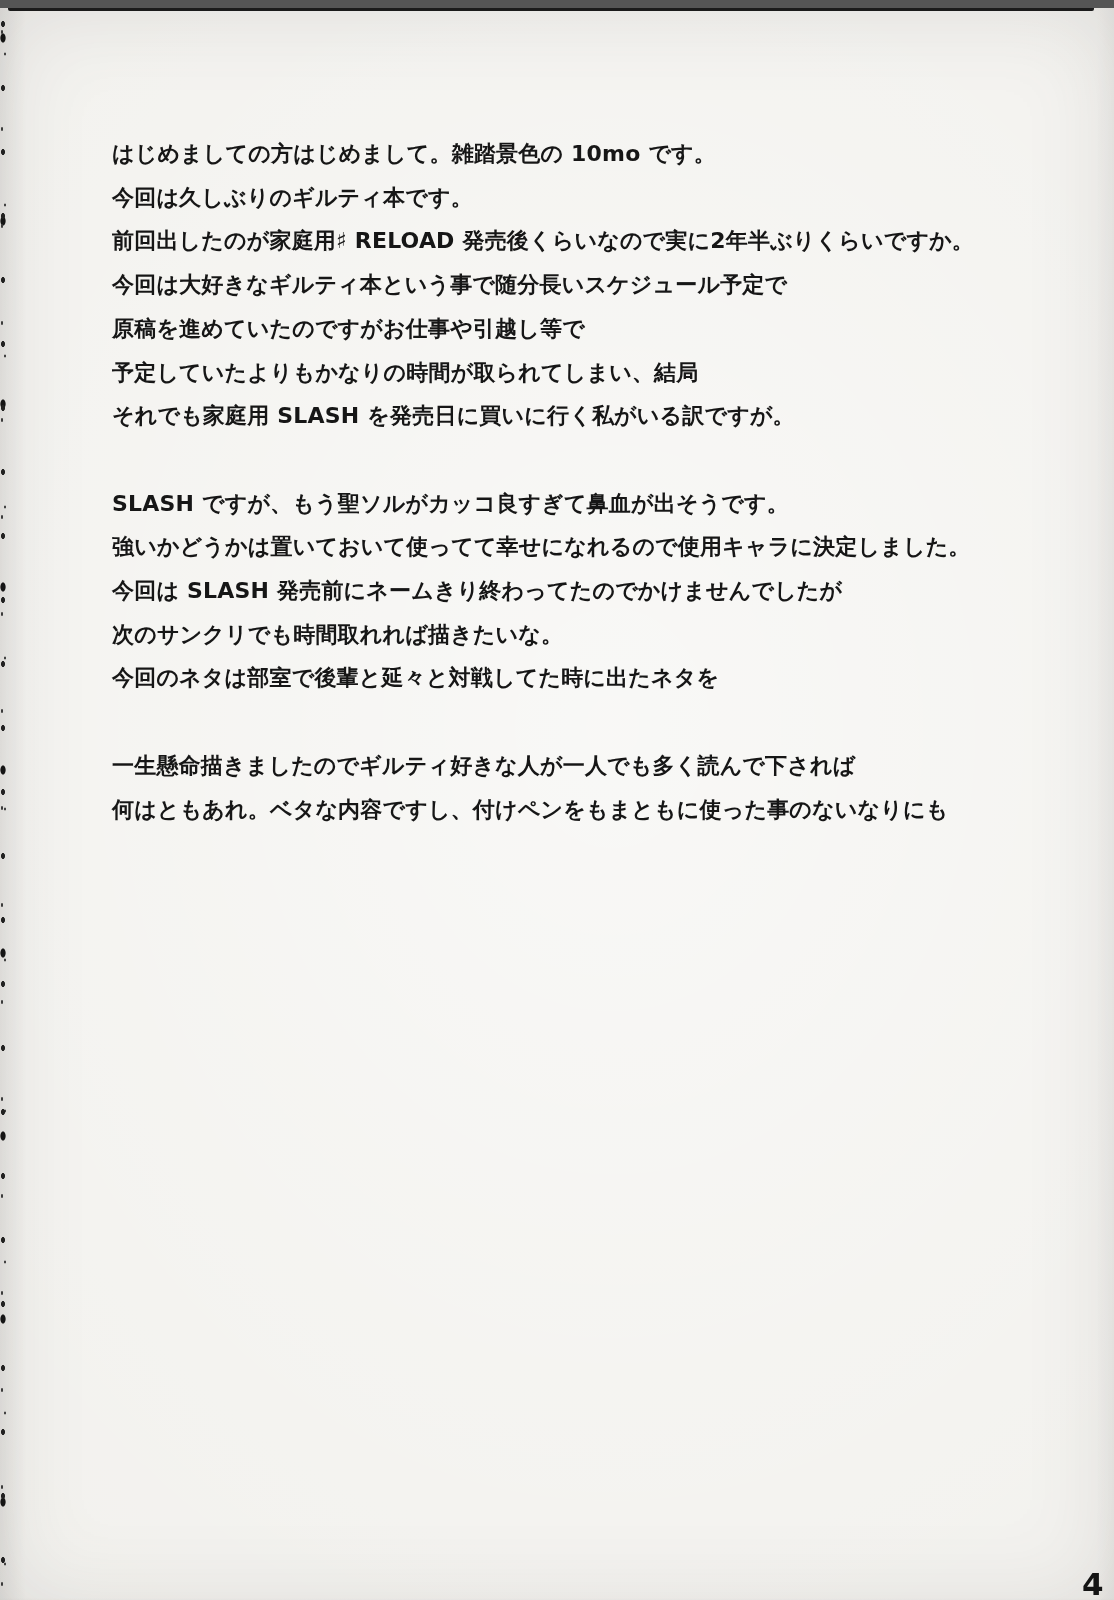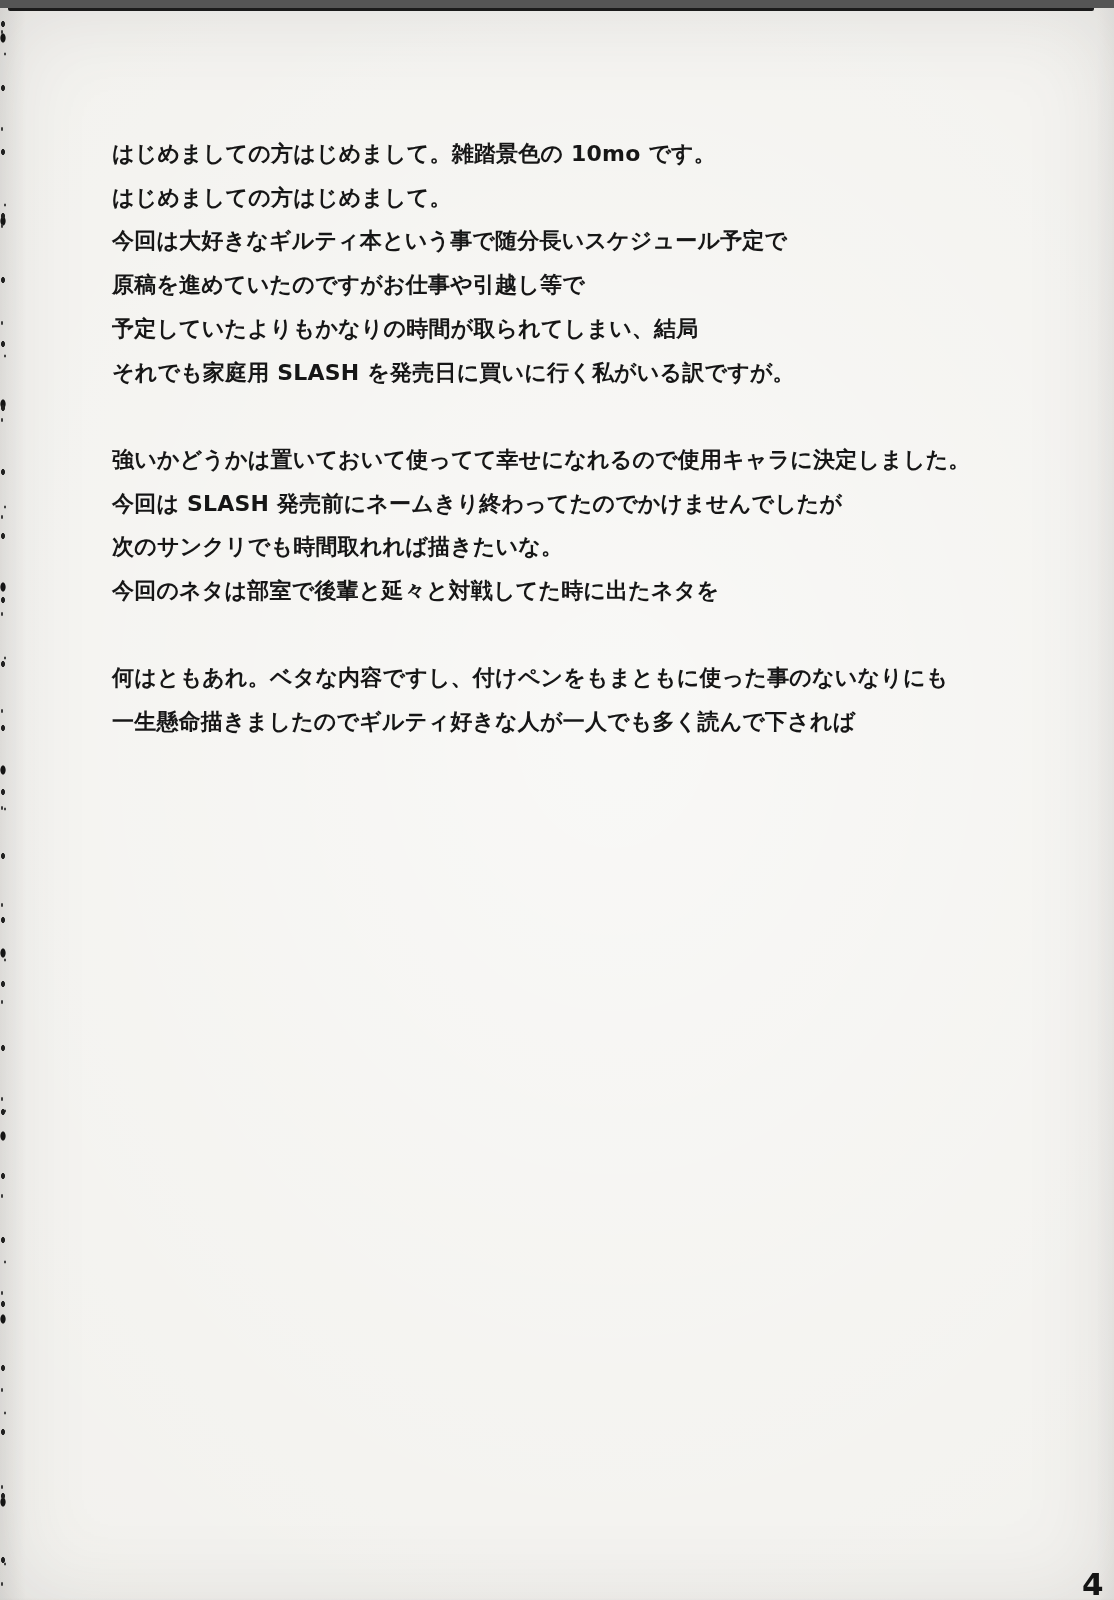--- a/index.html
+++ b/index.html
@@ -80,35 +80,37 @@
 
 <div class="page">
 
   <div class="top-line"></div>
   <div class="left-edge-marks"></div>
 
   <div class="text-block">
     <p>
       </p>
       <div>はじめましての方はじめまして。雑踏景色の 10mo です。</div>
-      <div>はじめましての方はじめまして。</div>
+      <div>今回は久しぶりのギルティ本です。</div>
+      <div>前回出したのが家庭用♯ RELOAD 発売後くらいなので実に2年半ぶりくらいですか。</div>
       <div>今回は大好きなギルティ本という事で随分長いスケジュール予定で</div>
       <div>原稿を進めていたのですがお仕事や引越し等で</div>
       <div>予定していたよりもかなりの時間が取られてしまい、結局</div>
       <div>それでも家庭用 SLASH を発売日に買いに行く私がいる訳ですが。</div>
     <p></p>
     <p>
       </p>
+      <div>SLASH ですが、もう聖ソルがカッコ良すぎて鼻血が出そうです。</div>
       <div>強いかどうかは置いておいて使ってて幸せになれるので使用キャラに決定しました。</div>
       <div>今回は SLASH 発売前にネームきり終わってたのでかけませんでしたが</div>
       <div>次のサンクリでも時間取れれば描きたいな。</div>
       <div>今回のネタは部室で後輩と延々と対戦してた時に出たネタを</div>
     <p></p>
     <p>
       </p>
+      <div>一生懸命描きましたのでギルティ好きな人が一人でも多く読んで下されば</div>
       <div>何はともあれ。ベタな内容ですし、付けペンをもまともに使った事のないなりにも</div>
-      <div>一生懸命描きましたのでギルティ好きな人が一人でも多く読んで下されば</div>
     <p></p>
   </div>
 
   <div class="page-number">4</div>
 
 </div>
 
 </body></html>

